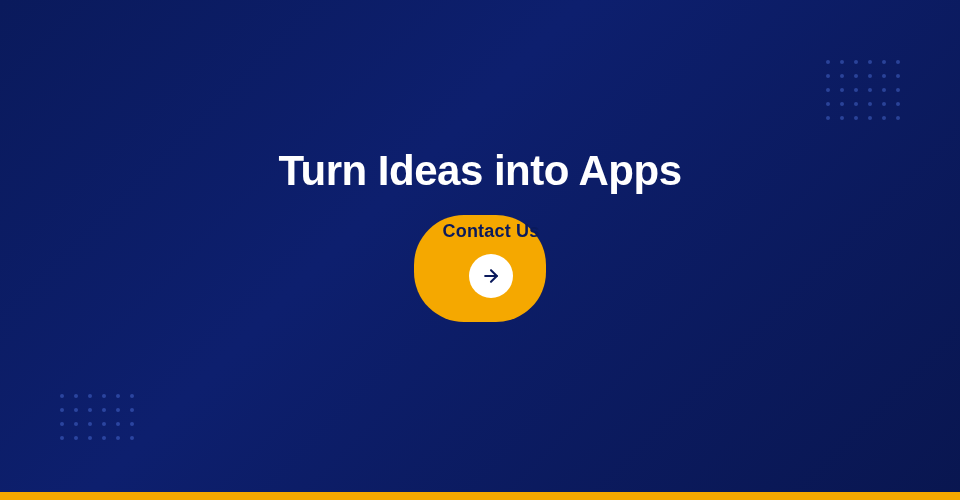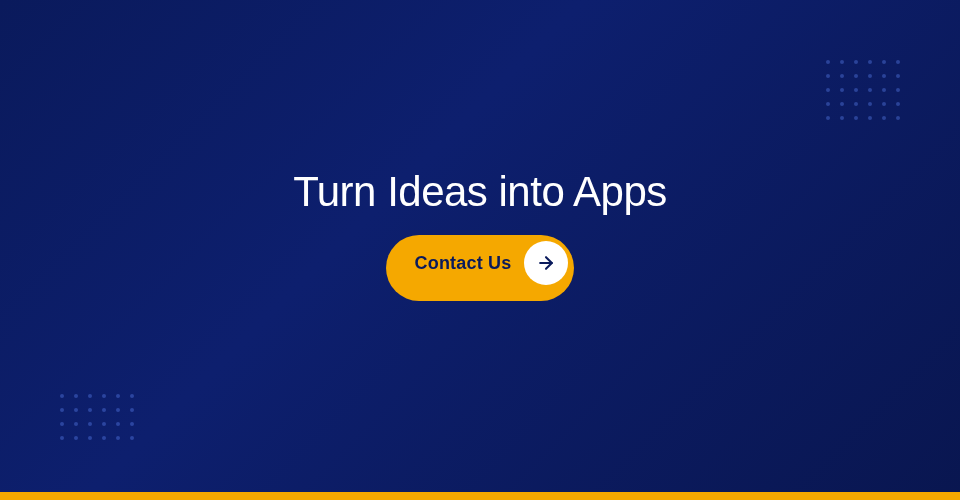--- a/index.html
+++ b/index.html
@@ -71,21 +71,21 @@
       flex-direction: column;
       align-items: center;
       text-align: center;
       z-index: 1;
       margin-top: -40px;
     }
 
     .main-title {
       color: #ffffff;
       font-size: 42px;
-      font-weight: 400;
+      font-weight: 700;
       line-height: 1.2;
       margin-bottom: 18px;
       letter-spacing: -0.5px;
       margin-top: 8px;
     }
 
     .subtitle {
       color: #c8d4f0;
       font-size: 17px;
       font-weight: 400;
@@ -93,24 +93,25 @@
       max-width: 520px;
       margin-bottom: 60px;
     }
 
     .contact-btn {
       display: flex;
       align-items: center;
       background: #f5a800;
       border: none;
       border-radius: 50px;
-      padding: 6px 6px 16px 28px;
+      padding: 6px 6px 24px 28px;
       cursor: pointer;
       gap: 12px;
       transition: opacity 0.2s;
+      flex-direction: column;
     }
 
     .contact-btn-label {
       color: #0a1a5c;
       font-size: 18px;
       font-weight: 700;
       letter-spacing: 0.2px;
     }
 
     .contact-btn-arrow {

